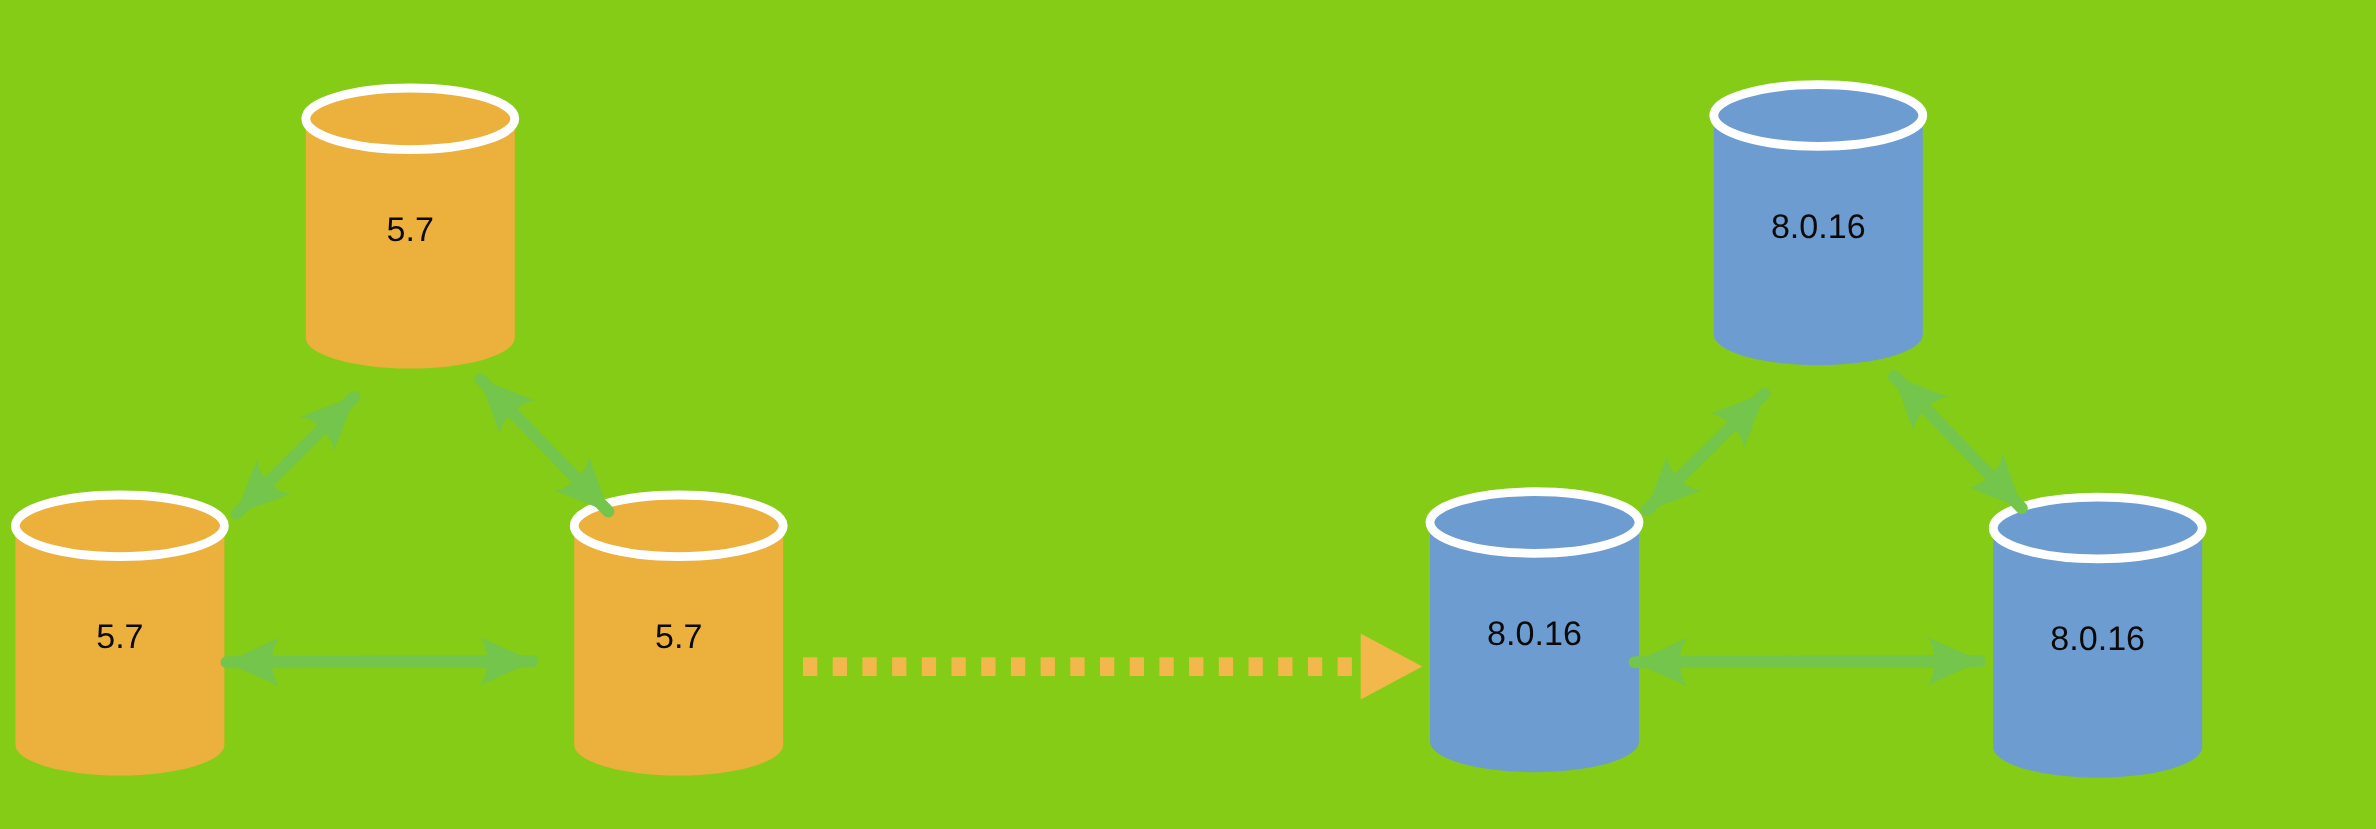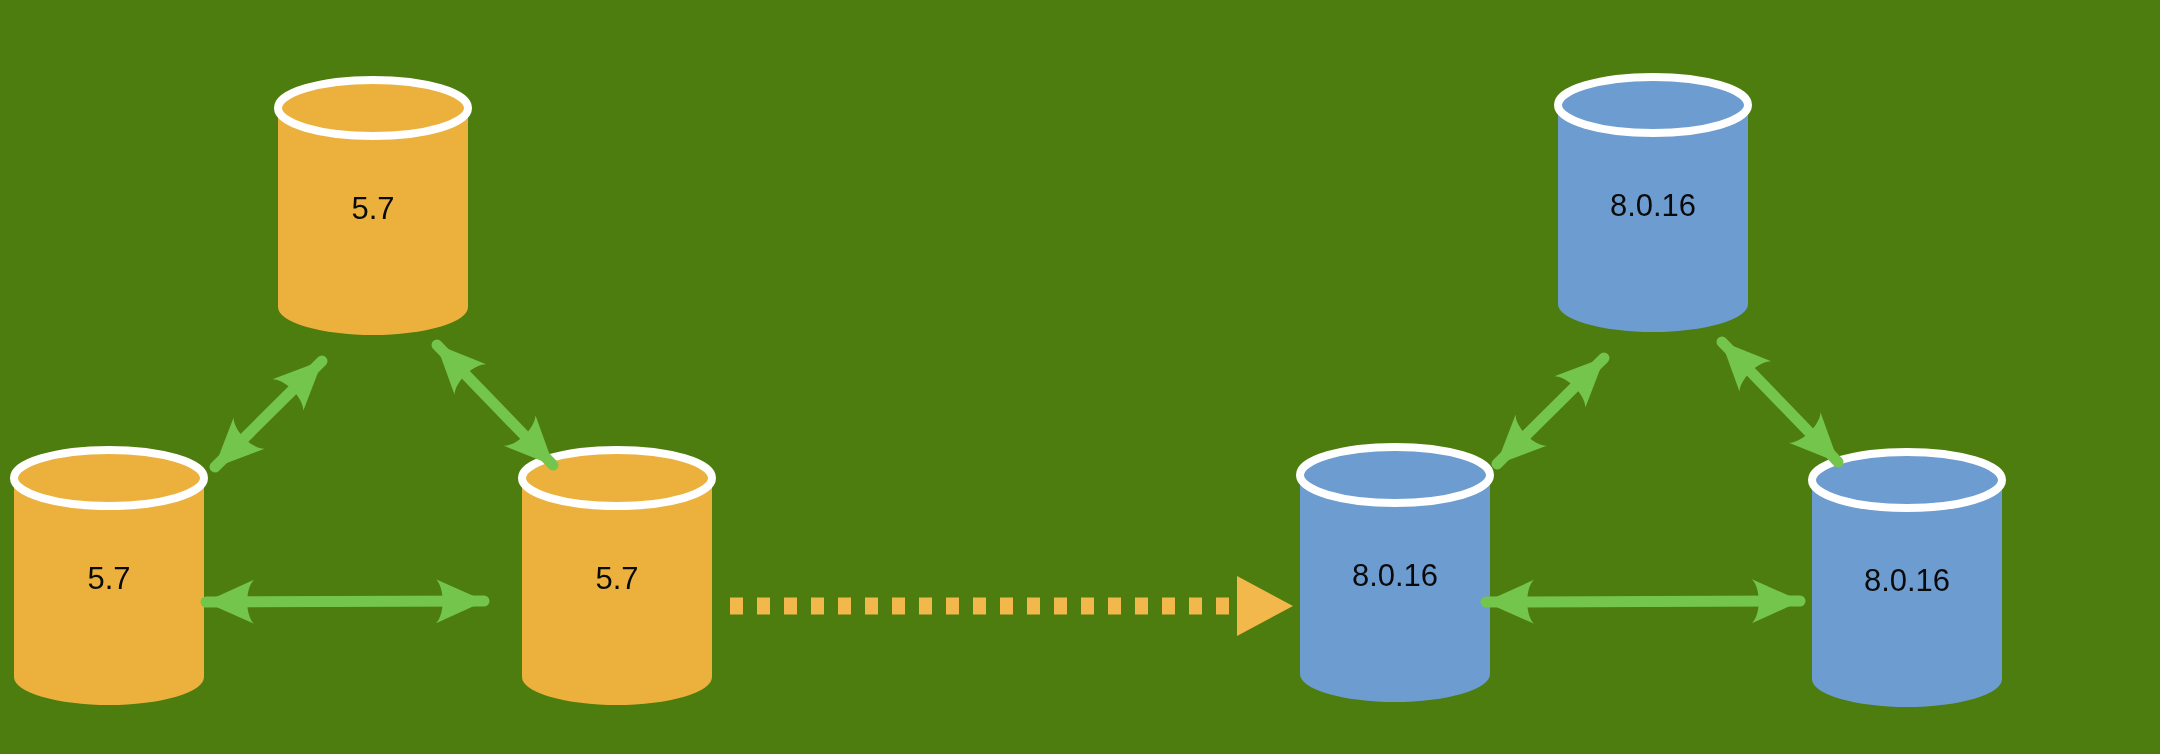--- a/index.html
+++ b/index.html
@@ -4,21 +4,21 @@
 <style>
   html, body {
     margin: 0;
     padding: 0;
     background: #ffffff;
   }
   .stage {
     position: relative;
     width: 2160px;
     height: 754px;
-    background: #4d7c0f;
+    background: #84cc16;
     overflow: hidden;
     text-align: center;
   }
   svg.diagram {
     display: block;
     width: 2160px;
     height: 754px;
   }
   .db-label {
     font-family: "Liberation Sans", sans-serif;

